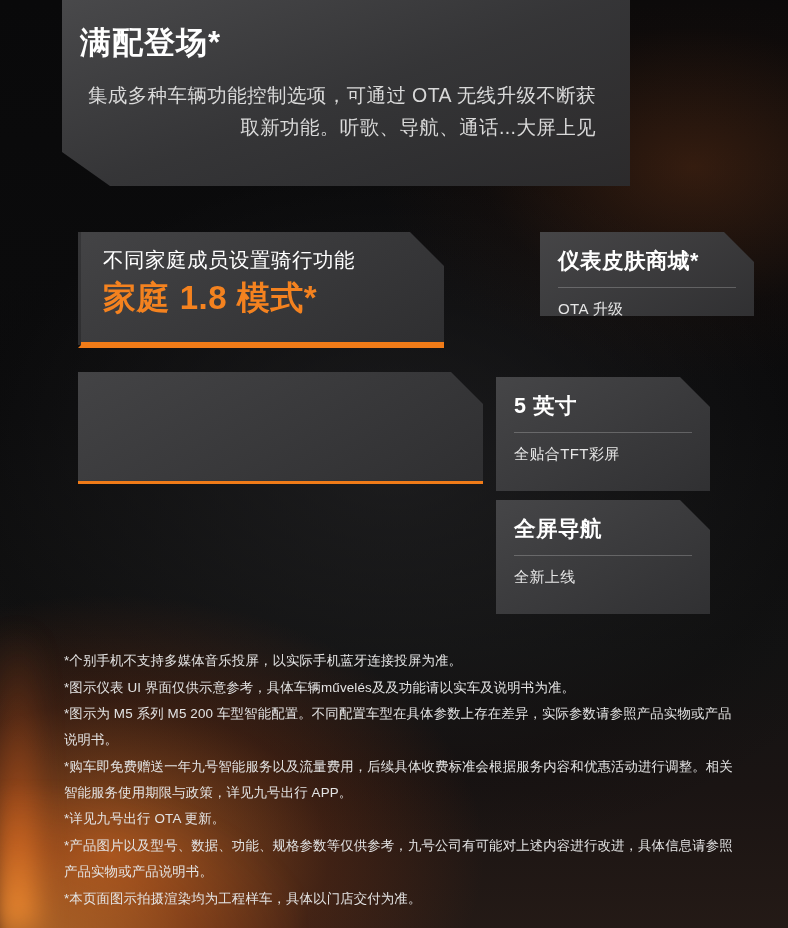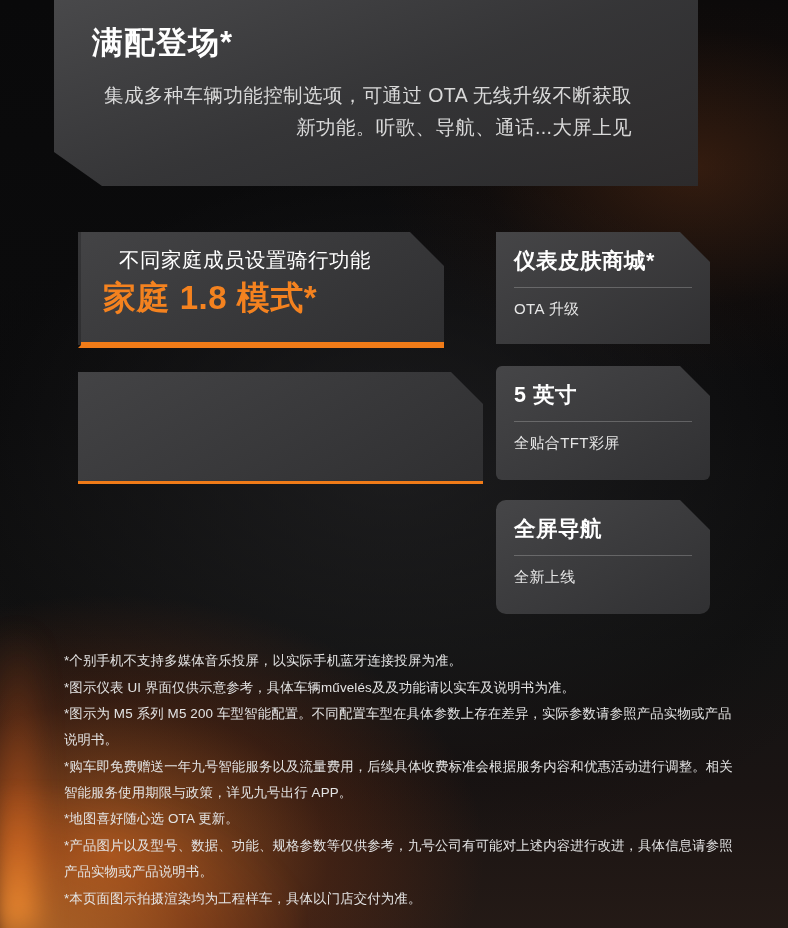--- a/index.html
+++ b/index.html
@@ -34,26 +34,26 @@
     left: 0; bottom: -40px;
     width: 300px; height: 180px;
     background: radial-gradient(ellipse at 0% 100%, rgba(255,160,60,0.55) 0%, rgba(255,110,30,0.18) 48%, rgba(0,0,0,0) 78%);
     filter: blur(6px);
     pointer-events: none;
   }
 
   
   .hero {
     position: absolute;
-    left: 54px; top: 0;
-    width: 644px; height: 186px;
+    left: 62px; top: 0;
+    width: 568px; height: 186px;
     background: linear-gradient(160deg, rgba(78,78,80,0.92) 0%, rgba(58,58,60,0.90) 50%, rgba(44,44,46,0.92) 100%);
     -webkit-clip-path: polygon(0 0, 100% 0, 100% 100%, 48px 100%, 0 calc(100% - 34px));
     clip-path: polygon(0 0, 100% 0, 100% 100%, 48px 100%, 0 calc(100% - 34px));
-    padding: 22px 34px 0 38px;
+    padding: 22px 34px 0 18px;
   }
   .hero-title {
     color: #ffffff;
     font-size: 31px;
     font-weight: bold;
     letter-spacing: 1px;
     margin-bottom: 16px;
   }
   .hero-desc {
     color: #d9d9d9;
@@ -93,43 +93,42 @@
   .card-l-2::after {
     content: "";
     position: absolute; left: 0; right: 0; bottom: 0; height: 3px;
     background: #f07b18;
   }
   .card-sub-white {
     color: #ffffff;
     font-size: 20.5px;
     letter-spacing: 0.5px;
     margin-bottom: 4px;
-    margin-left: 16px;
   }
   .card-big-orange {
     color: #f4821f;
     font-size: 33px;
     font-weight: bold;
     letter-spacing: 0.5px;
     line-height: 1.2;
   }
 
   
   .card-r {
     position: absolute;
     left: 496px;
     width: 214px;
     background: linear-gradient(150deg, rgba(72,72,74,0.95) 0%, rgba(50,50,52,0.95) 100%);
     -webkit-clip-path: polygon(0 0, calc(100% - 30px) 0, 100% 30px, 100% 100%, 0 100%);
     clip-path: polygon(0 0, calc(100% - 30px) 0, 100% 30px, 100% 100%, 0 100%);
     padding: 14px 18px 14px 18px;
   }
-  .card-r-1 { top: 0;   height: 112px; }
-  .card-r-2 { top: 134px; height: 114px; border-radius: 6px; }
-  .card-r-3 { top: 268px; height: 114px; border-radius: 10px; }
+  .card-r-1 { top: 0;   height: 84px; margin-left: 44px; }
+  .card-r-2 { top: 145px; height: 114px; }
+  .card-r-3 { top: 268px; height: 114px; }
   .card-r-title {
     color: #ffffff;
     font-size: 21.5px;
     font-weight: bold;
     letter-spacing: 0.5px;
     padding-bottom: 12px;
     margin-bottom: 12px;
     border-bottom: 1px solid rgba(255,255,255,0.22);
   }
   .card-r-text {
@@ -188,18 +187,18 @@
       <div class="card-r-text">全新上线</div>
     </div>
 
   </div>
 
   <div class="notes">
     <p>*个别手机不支持多媒体音乐投屏，以实际手机蓝牙连接投屏为准。</p>
     <p>*图示仪表 UI 界面仅供示意参考，具体车辆művelés及及功能请以实车及说明书为准。</p>
     <p>*图示为 M5 系列 M5 200 车型智能配置。不同配置车型在具体参数上存在差异，实际参数请参照产品实物或产品说明书。</p>
     <p>*购车即免费赠送一年九号智能服务以及流量费用，后续具体收费标准会根据服务内容和优惠活动进行调整。相关智能服务使用期限与政策，详见九号出行 APP。</p>
-    <p>*地图喜好随心选 OTA 更新。</p>
+    <p>*详见九号出行 OTA 更新。</p>
     <p>*产品图片以及型号、数据、功能、规格参数等仅供参考，九号公司有可能对上述内容进行改进，具体信息请参照产品实物或产品说明书。</p>
     <p>*本页面图示拍摄渲染均为工程样车，具体以门店交付为准。</p>
   </div>
 
 </div>
 
 </body></html>

